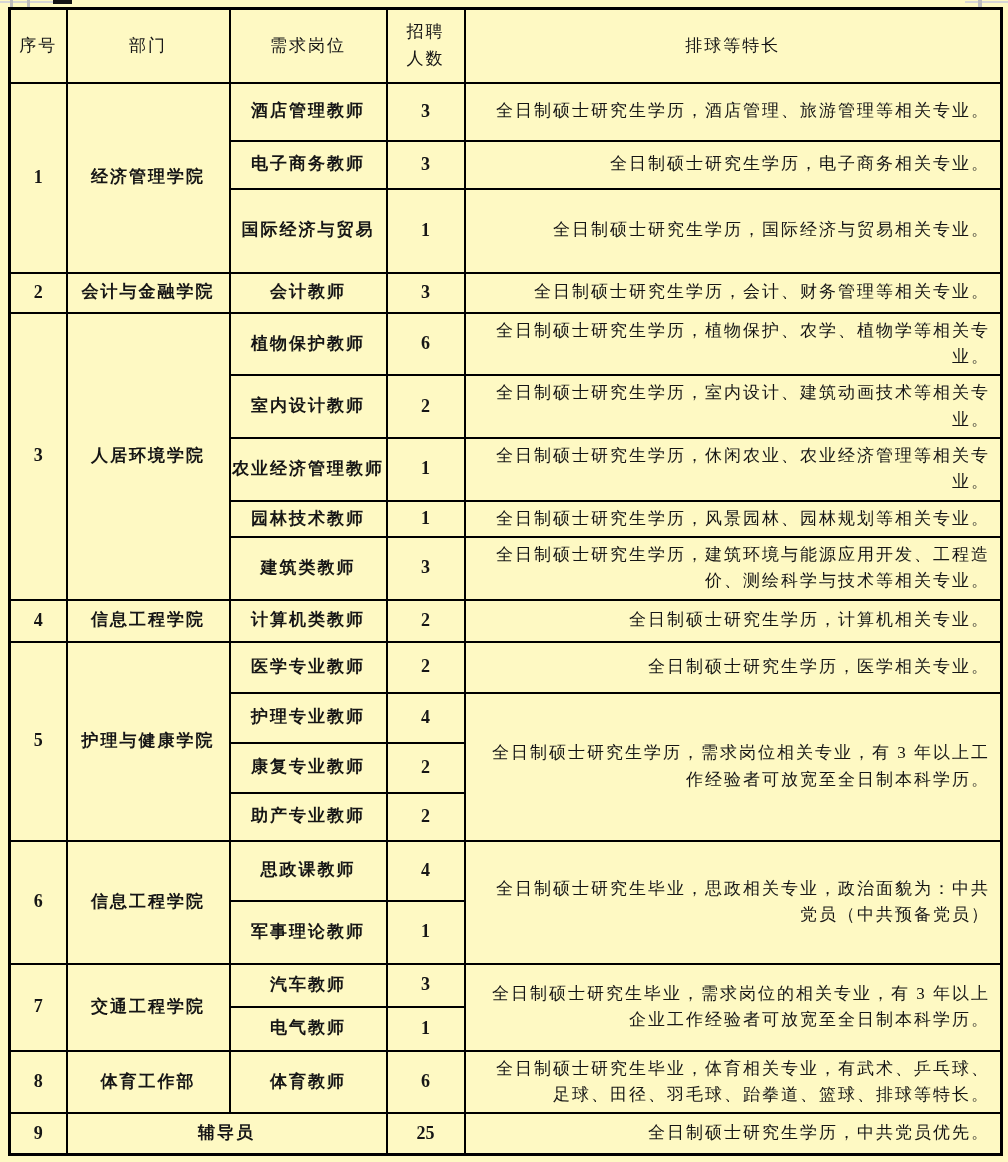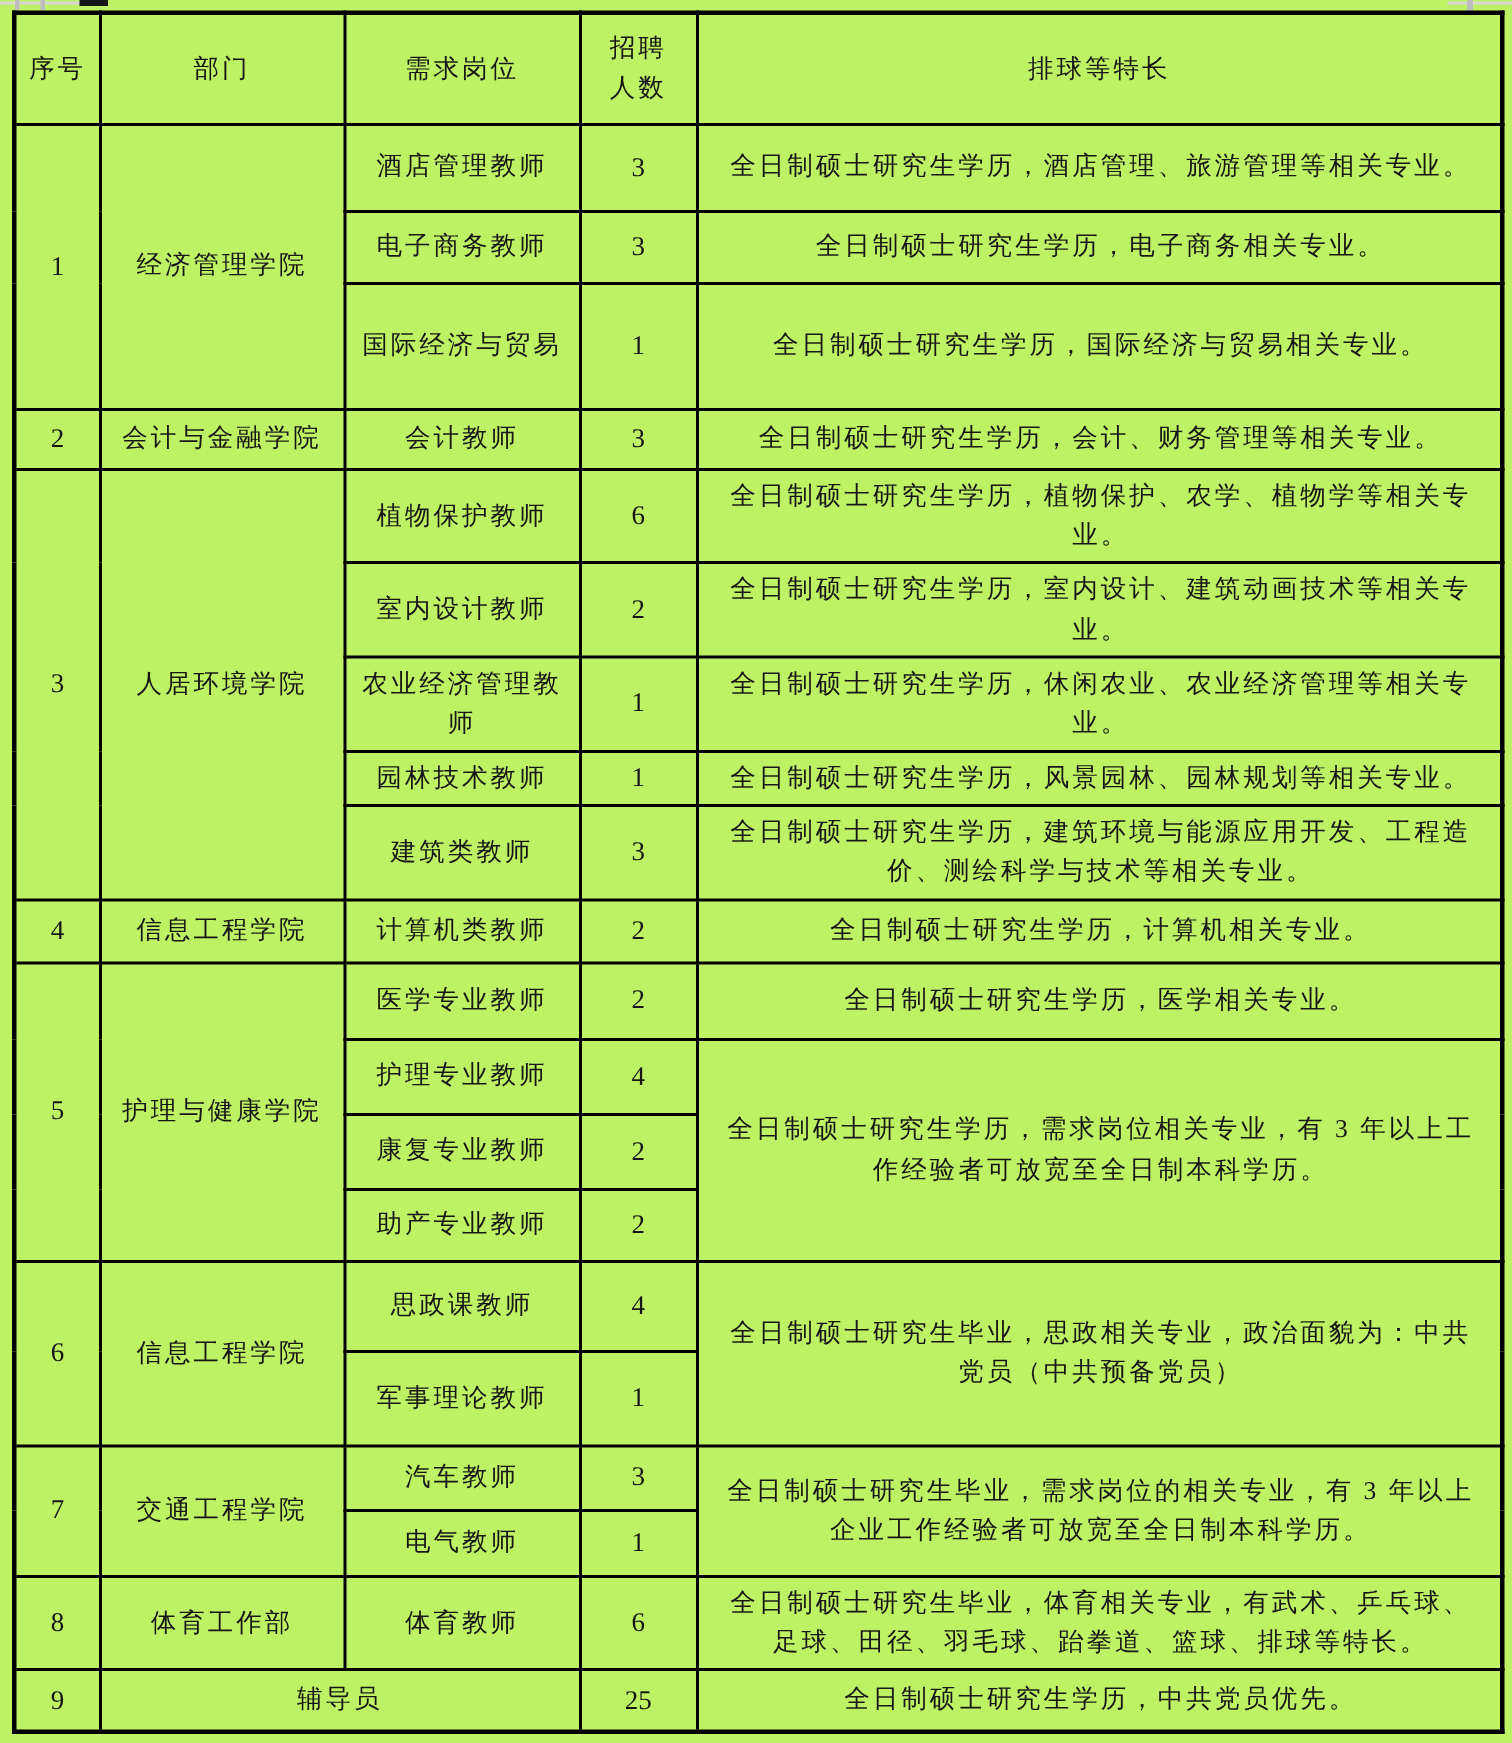--- a/index.html
+++ b/index.html
@@ -1,19 +1,19 @@
 <!DOCTYPE html>
 <html><head>
 <meta charset="utf-8">
 <style>
   html,body{margin:0;padding:0;background:#ffffff;}
   .stage{
     position:relative;
     width:1008px;height:1162px;
-    background:#bef264;
+    background:#fef9c3;
     font-family:"Liberation Serif","DejaVu Serif",serif;
     color:#161616;
   }
   table.recruit{
     position:absolute;left:8px;top:7px;
     width:992px;
     border-collapse:collapse;
     table-layout:fixed;
     border:3px solid #000;
   }
@@ -25,22 +25,22 @@
   th,td{
     border:2px solid #000;
     font-size:17px;
     font-weight:normal;
     letter-spacing:2px;
     line-height:1.55;
     vertical-align:middle;
     overflow:hidden;
   }
   th{white-space:pre-line;text-align:center;padding:2px 4px;}
-  td.center{text-align:center;padding:2px 10px;}
-  td.left{text-align:center;padding:4px 10px 4px 12px;}
+  td.center{text-align:center;padding:2px 0;font-weight:bold;}
+  td.left{text-align:right;padding:4px 10px 4px 12px;}
   td.num{font-size:18px;letter-spacing:0;}
   thead tr{height:74px}
   tbody tr:nth-child(1){height:58px}
   tbody tr:nth-child(2){height:48px}
   tbody tr:nth-child(3){height:84px}
   tbody tr:nth-child(4){height:40px}
   tbody tr:nth-child(5){height:46px}
   tbody tr:nth-child(6){height:47px}
   tbody tr:nth-child(7){height:53px}
   tbody tr:nth-child(8){height:35px}

